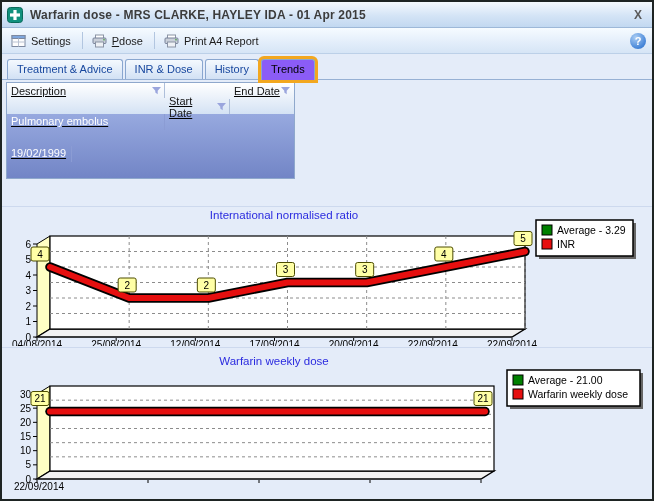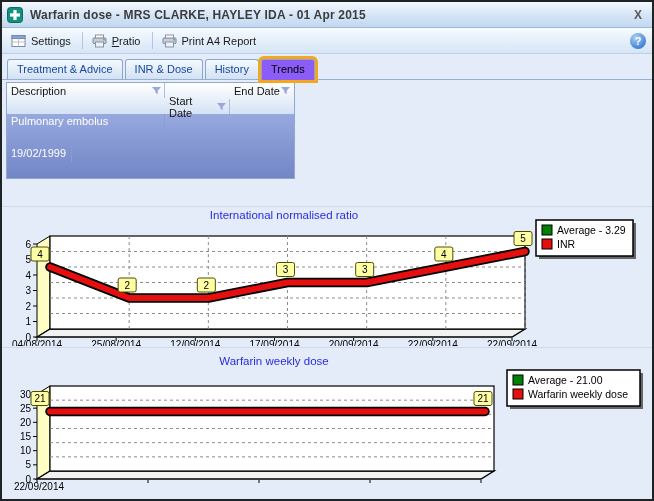--- a/index.html
+++ b/index.html
@@ -25,21 +25,21 @@
 
   
   .tabbar{position:absolute;top:52px;left:0;right:0;height:26px;display:flex;align-items:flex-end;
     padding:0 0 0 5px;border-bottom:1px solid #96b0d4;background:#e4ecf9;}
   .tab{font-size:11px;color:#17479e;background:linear-gradient(#f4f9fe,#d2e1f4);
     border:1px solid #89a6cf;border-bottom:none;border-radius:3px 3px 0 0;
     padding:3px 9px 4px 9px;margin-right:2px;white-space:nowrap;}
   .tab.active{background:#8b5cf6;color:#000;position:relative;z-index:2;box-shadow:0 0 0 3px #F2A71F;margin-bottom:-1px;padding-bottom:5px;}
 
   
-  .grid{position:absolute;top:80px;left:4px;width:289px;font-size:11px;border:1px solid #8fa8cc;}
+  .grid{position:absolute;top:80px;left:4px;width:289px;font-size:11px;border:1px solid #8fa8cc;text-decoration:underline;}
   .grid-header{display:flex;background:linear-gradient(#ffffff,#d4e2f4);}
   .gh-cell{display:flex;align-items:center;justify-content:space-between;height:15px;padding:0 3px 0 4px;
     border-right:1px solid #aebfda;color:#141414;}
   .gh-cell:last-child{border-right:none;}
   .grid-row{display:flex;background:linear-gradient(#97a9df,#7285c6);color:#fff;flex-direction:column;}
   .gr-cell{height:16px;padding:1px 3px 0 4px;border-right:1px solid #8b9cd4;overflow:hidden;white-space:nowrap;}
   .gr-cell:last-child{border-right:none;}
   .c-desc{width:158px;} .c-start{width:65px;margin-top:16px;} .c-end{width:63px;}
 
   
@@ -75,21 +75,21 @@
       <span><span>Settings</span><u></u><span></span></span>
     </div>
     <div class="tsep"></div>
     <div class="tbtn">
       <svg width="15" height="14" viewBox="0 0 15 14">
         <rect x="3.5" y="1" width="8" height="3.5" fill="#fff" stroke="#8a93a4"></rect>
         <rect x="1" y="4" width="13" height="5.5" rx="1" fill="#c9cfd9" stroke="#79839a"></rect>
         <rect x="3.5" y="8" width="8" height="5" fill="#eef1f5" stroke="#8a93a4"></rect>
         <circle cx="12" cy="5.7" r="0.9" fill="#61a861"></circle>
       </svg>
-      <span><span></span><u>P</u><span>ratio</span></span>
+      <span><span></span><u>P</u><span>dose</span></span>
     </div>
     <div class="tsep"></div>
     <div class="tbtn">
       <svg width="15" height="14" viewBox="0 0 15 14">
         <rect x="3.5" y="1" width="8" height="3.5" fill="#fff" stroke="#8a93a4"></rect>
         <rect x="1" y="4" width="13" height="5.5" rx="1" fill="#c9cfd9" stroke="#79839a"></rect>
         <rect x="3.5" y="8" width="8" height="5" fill="#eef1f5" stroke="#8a93a4"></rect>
         <circle cx="12" cy="5.7" r="0.9" fill="#61a861"></circle>
       </svg>
       <span><span>Print A4 Report</span><u></u><span></span></span>

